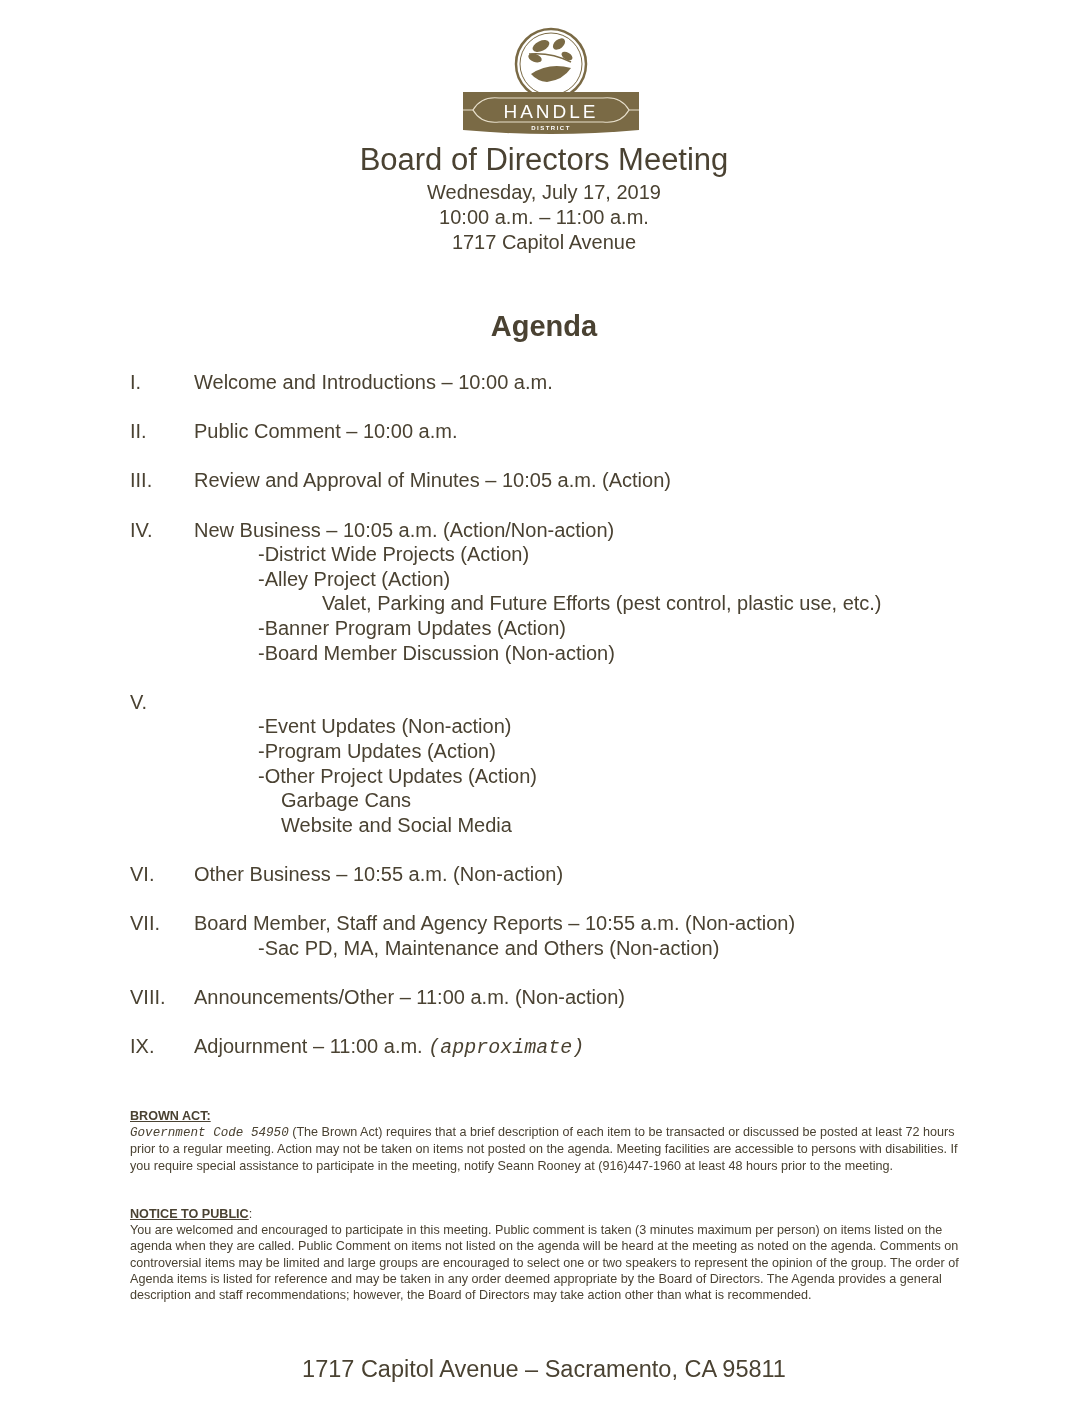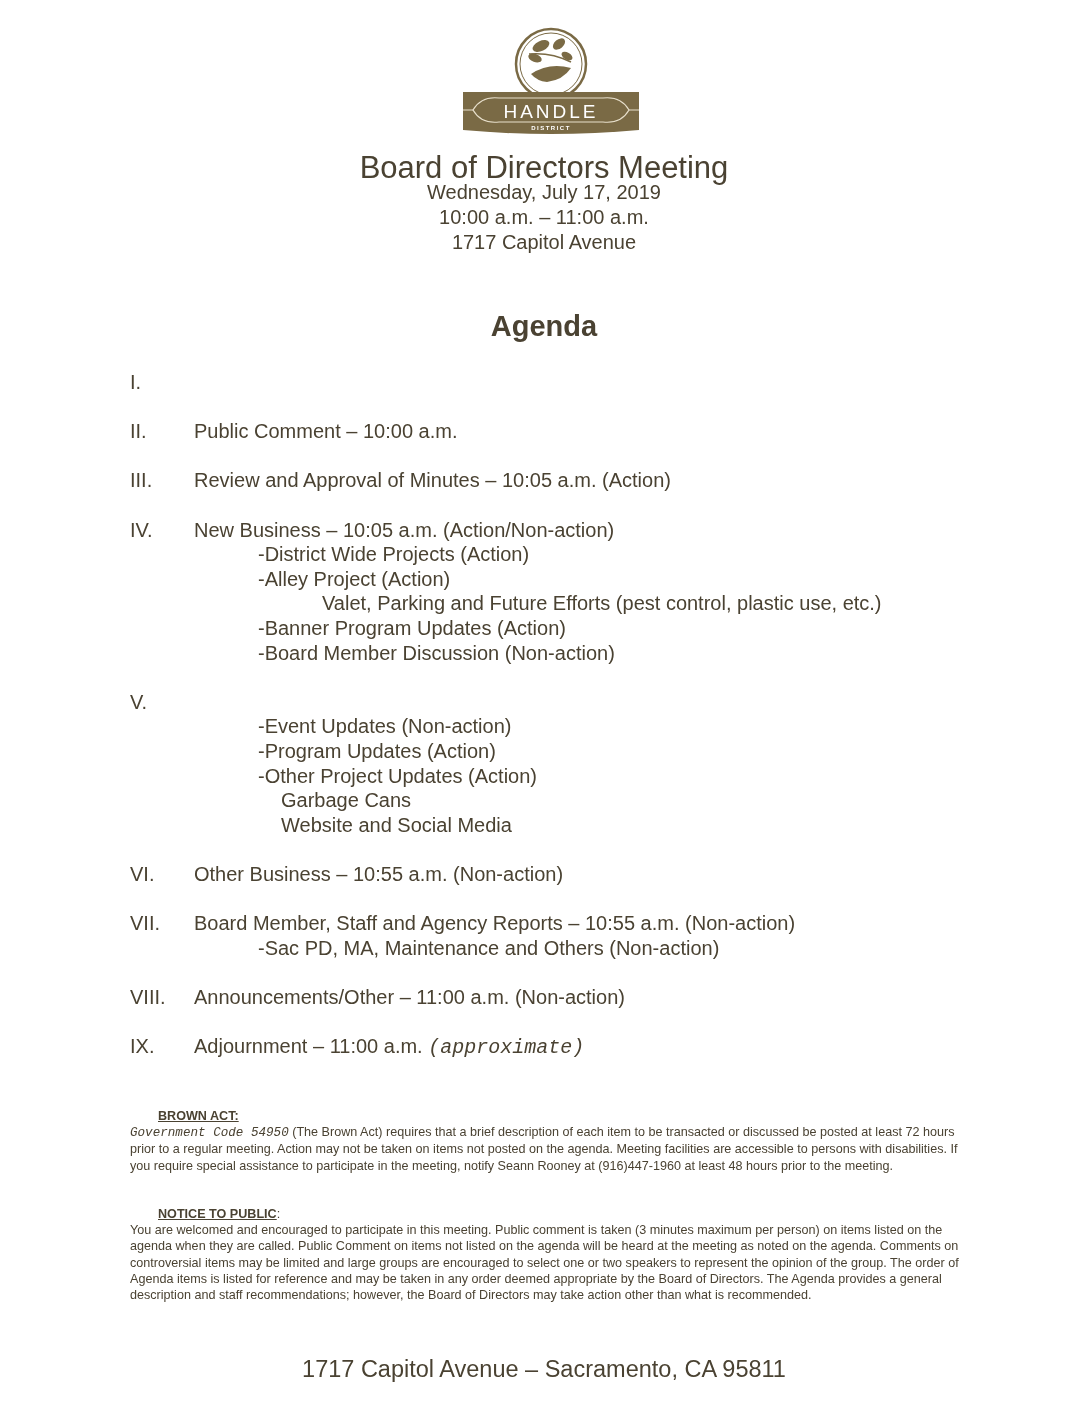--- a/index.html
+++ b/index.html
@@ -2,38 +2,38 @@
 <html><head>
 <meta charset="utf-8">
 <style>
   html, body { margin: 0; padding: 0; background: #ffffff; }
   body {
     width: 1088px; height: 1408px; position: relative; overflow: hidden;
     font-family: "Liberation Sans", sans-serif; color: #4a4232;
   }
   .logo { position: absolute; left: 459px; top: 26px; width: 184px; height: 112px; }
   .title {
-    position: absolute; left: 0; width: 1088px; top: 148px; text-align: center;
+    position: absolute; left: 0; width: 1088px; top: 140px; text-align: center;
     font-size: 31px; color: #4a4232; line-height: 40px;
   }
   .sub { position: absolute; left: 0; width: 1088px; text-align: center; font-size: 20px; line-height: 24px; color: #4a4232; }
   .agenda-heading {
     position: absolute; left: 0; width: 1088px; top: 310px; text-align: center;
     font-size: 29px; font-weight: bold; color: #4a4232;
   }
   .items { position: absolute; left: 130px; top: 370px; width: 880px; }
   .item { font-size: 20px; line-height: 24.6px; margin-bottom: 24.6px; }
   .row { display: flex; }
   .num { width: 64px; flex: none; }
   .sub1 { padding-left: 128px; }
   .sub2 { padding-left: 192px; }
   .sub3 { padding-left: 151px; }
   .italic { font-style: italic; font-family: Liberation Mono, monospace; }
   .fine { position: absolute; left: 130px; width: 830px; font-size: 12.6px; line-height: 16.2px; color: #4a4232; }
-  .fine .hdr { font-weight: bold; text-decoration: underline; margin-left: 28px; }
+  .fine .hdr { font-weight: bold; text-decoration: underline; }
   .footer {
     position: absolute; left: 0; width: 1088px; top: 1356px; text-align: center;
     font-size: 23.5px; color: #4a4232;
   }
 </style>
 </head>
 <body>
 
 <div class="logo">
   <svg width="184" height="112" viewBox="0 0 184 112">
@@ -61,20 +61,21 @@
 <div class="sub" style="top:180px">Wednesday, July 17, 2019</div>
 <div class="sub" style="top:205px">10:00 a.m. – 11:00 a.m.</div>
 <div class="sub" style="top:230px">1717 Capitol Avenue</div>
 
 <div class="agenda-heading">Agenda</div>
 
 <div class="items">
   <div class="item">
     <div class="row">
         <span class="num">I.</span>
+        <span>Welcome and Introductions – 10:00 a.m.</span>
       </div>
   </div>
   <div class="item">
     <div class="row">
         <span class="num">II.</span>
         <span>Public Comment – 10:00 a.m.</span>
       </div>
   </div>
   <div class="item">
     <div class="row">

